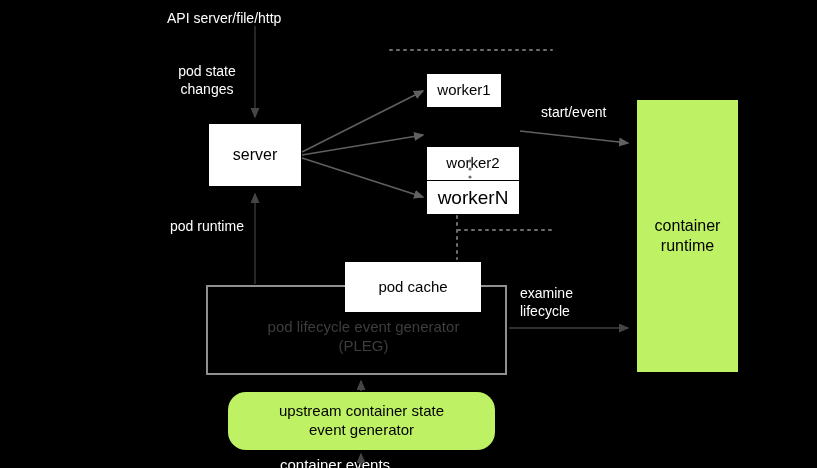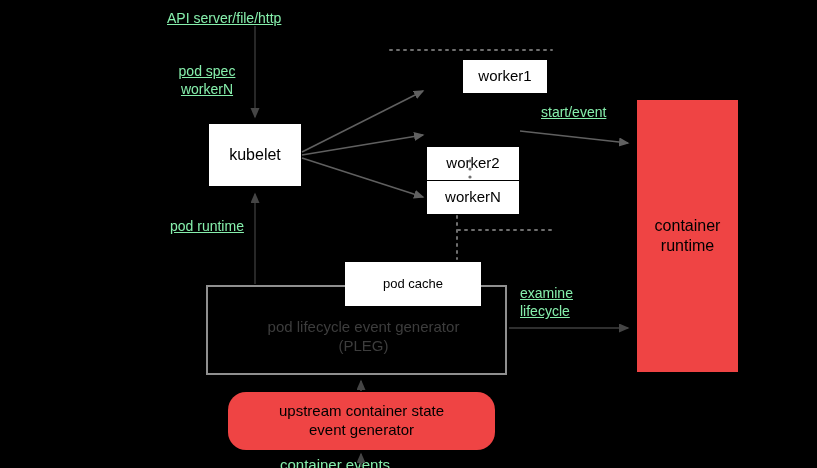--- a/index.html
+++ b/index.html
@@ -15,33 +15,32 @@
   .node {
     position: absolute;
     display: flex;
     align-items: center;
     justify-content: center;
     text-align: center;
     color: #000;
     line-height: 1.25;
   }
   .node.white { background: #ffffff; }
-  .node.gray  { background: #ef4444; }
+  .node.gray  { background: #bef264; }
   .dimlabel {
     position: absolute;
-    color: #86efac;
+    color: #ffffff;
     font-size: 14px;
     line-height: 1.3;
-    text-decoration: underline;
   }
   #kubelet   { left: 209px; top: 124px; width: 92px;  height: 62px;  font-size: 16px; }
-  #worker1   { left: 427px; top: 60px;  width: 84px;  height: 33px;  font-size: 15px; margin-left: 36px; }
+  #worker1   { left: 427px; top: 74px;  width: 74px;  height: 33px;  font-size: 15px; }
   #worker2   { left: 427px; top: 119px; width: 92px;  height: 33px;  font-size: 15px; margin-top: 28px; }
-  #workerN   { left: 427px; top: 181px; width: 92px;  height: 33px;  font-size: 15px; }
-  #podcache  { left: 345px; top: 262px; width: 136px; height: 44px;  font-size: 13px; z-index: 3; }
+  #workerN   { left: 427px; top: 181px; width: 92px;  height: 33px;  font-size: 19px; }
+  #podcache  { left: 345px; top: 262px; width: 136px; height: 50px;  font-size: 15px; z-index: 3; }
   #runtime   { left: 637px; top: 100px; width: 101px; height: 272px; font-size: 16px; padding: 4px; }
   #runtime span { display: block; max-width: 80px; margin: 0 auto; }
   #upstream  { left: 228px; top: 392px; width: 267px; height: 58px;  font-size: 15px; border-radius: 18px; }
   #upstream span { display: block; max-width: 195px; margin: 0 auto; }
   #pleg {
     position: absolute;
     left: 206px; top: 285px; width: 301px; height: 90px;
     border: 2px solid #8f8f8f;
     background: transparent;
     display: flex;
@@ -72,27 +71,27 @@
     z-index: 2;
     pointer-events: none;
   }
 </style>
 </head>
 <body>
 
 <div id="stage">
 
   <div class="dimlabel" id="lbl-api">API server/file/http</div>
-  <div class="dimlabel" id="lbl-podspec">pod spec workerN</div>
+  <div class="dimlabel" id="lbl-podspec">pod state changes</div>
   <div class="dimlabel" id="lbl-podevents">pod runtime</div>
   <div class="dimlabel" id="lbl-startkill">start/event</div>
   <div class="dimlabel" id="lbl-examine">examine lifecycle</div>
   <div class="dimlabel" id="lbl-ctrevents">container events</div>
 
-  <div class="node white" id="kubelet">kubelet</div>
+  <div class="node white" id="kubelet">server</div>
   <div class="node white" id="worker1">worker1</div>
   <div class="node white" id="worker2">worker2</div>
   <div class="node white" id="workerN">workerN</div>
   <div class="node white" id="podcache">pod cache</div>
 
   <div class="node gray" id="runtime">
     <span>container runtime</span>
   </div>
 
   <div id="pleg">

